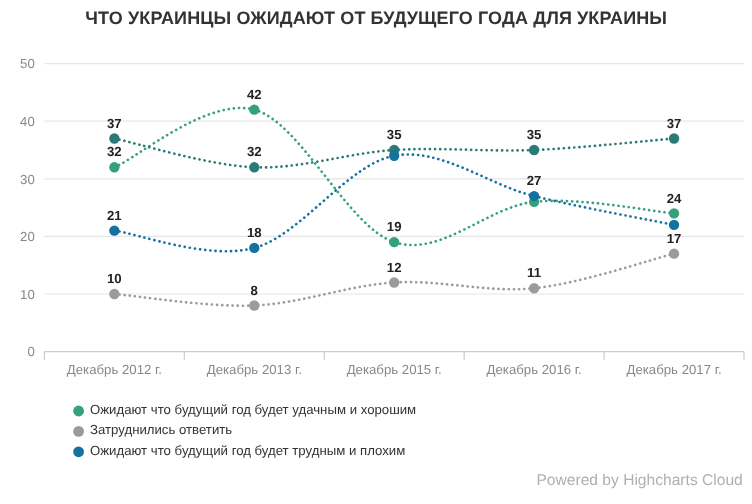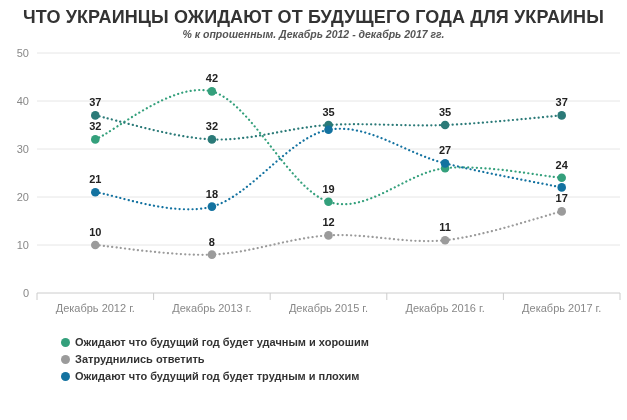--- a/index.html
+++ b/index.html
@@ -22,21 +22,21 @@
     width: 627px;
     height: 420px;
   }
 
   .chart-title {
     position: absolute;
     left: 0;
     top: 7px;
     width: 627px;
     text-align: center;
-    font-size: 18px;
+    font-size: 15px;
     font-weight: bold;
     color: #333333;
     letter-spacing: 0.1px;
   }
 
   .chart-subtitle {
     position: absolute;
     left: 0;
     top: 28px;
     width: 627px;
@@ -72,21 +72,21 @@
     justify-content: center;
   }
   .legend-dot {
     width: 9px;
     height: 9px;
     border-radius: 50%;
     display: block;
   }
   .legend-label {
     font-size: 11px;
-    font-weight: bold;
+    font-weight: normal;
     color: #333333;
     white-space: nowrap;
     line-height: 14px;
     text-align: center;
   }
 
   .credits {
     position: absolute;
     right: 8px;
     bottom: 13px;
@@ -95,21 +95,20 @@
     font-family: "Liberation Sans", sans-serif;
   }
 </style>
 </head>
 <body>
 
 <div id="chart-root">
 
   <div class="chart-title">ЧТО УКРАИНЦЫ ОЖИДАЮТ ОТ БУДУЩЕГО ГОДА ДЛЯ УКРАИНЫ</div>
 
-  <div class="chart-subtitle">% к опрошенным. Декабрь 2012 - декабрь 2017 гг.</div>
 
   <svg class="plot-svg" width="627" height="420">
     <g id="grid-layer">
         <line x1="37" x2="620" y1="245" y2="245" stroke="#e6e6e6" stroke-width="1"></line>
         <line x1="37" x2="620" y1="197" y2="197" stroke="#e6e6e6" stroke-width="1"></line>
         <line x1="37" x2="620" y1="149" y2="149" stroke="#e6e6e6" stroke-width="1"></line>
         <line x1="37" x2="620" y1="101" y2="101" stroke="#e6e6e6" stroke-width="1"></line>
         <line x1="37" x2="620" y1="53" y2="53" stroke="#e6e6e6" stroke-width="1"></line>
       </g>
     <g id="ytick-layer">
@@ -197,13 +196,14 @@
         <span class="legend-label">Затруднились ответить</span>
       </div>
       <div class="legend-item">
         <span class="legend-dot-wrap">
           <span class="legend-dot" style="background: rgb(19, 114, 160);"></span>
         </span>
         <span class="legend-label">Ожидают что будущий год будет трудным и плохим</span>
       </div>
     </div>
 
+  <div class="credits">Powered by Highcharts Cloud</div>
 </div>
 
 </body></html>

